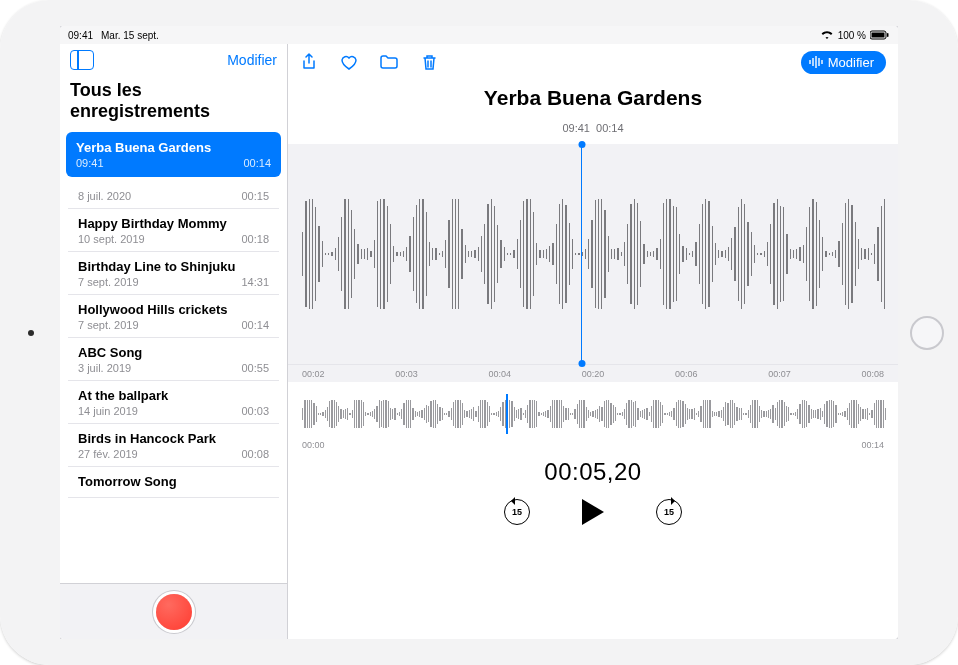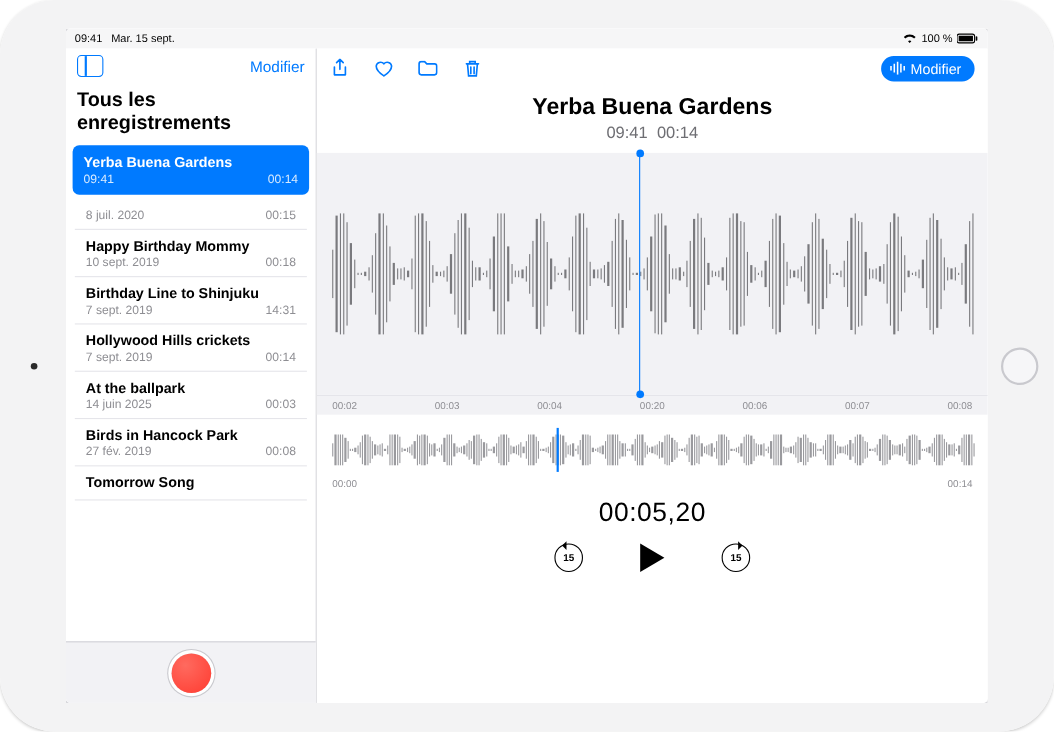--- a/index.html
+++ b/index.html
@@ -41,21 +41,21 @@
 
 
 .main { flex: 1; display: flex; flex-direction: column; background: #fff; }
 .toolbar { height: 36px; display: flex; align-items: center; padding: 0 12px; gap: 22px; }
 .toolbar .icon { color: #007aff; width: 18px; height: 18px; display: flex; align-items: center; justify-content: center; }
 .toolbar-right { margin-left: auto; }
 .modify-pill { background: #007aff; color: #fff; font-size: 13px; padding: 4px 12px 4px 8px; border-radius: 14px; display: flex; align-items: center; gap: 5px; }
 
 .detail-header { text-align: center; padding: 6px 0 4px; }
 .detail-title { font-size: 21px; font-weight: 700; }
-.detail-sub { font-size: 15px; color: #6e6e73; margin-top: 2px; }
+.detail-sub { font-size: 11px; color: #6e6e73; margin-top: 12px; }
 
 .waveform-main { height: 220px; background: #f2f2f5; position: relative; margin-top: 6px; display: flex; align-items: center; padding: 0 14px; }
 .wave-bars { display: flex; align-items: center; gap: 2px; width: 100%; height: 120px; }
 .wave-bars span { flex: 1; background: #7a7a7e; min-width: 1px; }
 .playhead { position: absolute; top: 0; bottom: 0; left: 48%; width: 1.5px; background: #007aff; }
 .playhead::before, .playhead::after { content: ""; position: absolute; left: 50%; transform: translateX(-50%); width: 7px; height: 7px; background: #007aff; border-radius: 50%; }
 .playhead::before { top: -3px; }
 .playhead::after { bottom: -3px; }
 
 .time-ruler { height: 18px; background: #f2f2f5; display: flex; justify-content: space-between; padding: 0 14px; font-size: 9px; color: #8e8e93; align-items: center; border-top: 1px solid #e5e5ea; }
@@ -144,23 +144,30 @@
               </div>
             </div>
             <div class="rec-item">
               <div class="ri-title">Hollywood Hills crickets</div>
               <div class="ri-meta">
                 <span>7 sept. 2019</span>
                 <span>00:14</span>
               </div>
             </div>
             <div class="rec-item">
+              <div class="ri-title">ABC Song</div>
+              <div class="ri-meta">
+                <span>3 juil. 2019</span>
+                <span>00:55</span>
+              </div>
+            </div>
+            <div class="rec-item">
               <div class="ri-title">At the ballpark</div>
               <div class="ri-meta">
-                <span>14 juin 2025</span>
+                <span>14 juin 2019</span>
                 <span>00:03</span>
               </div>
             </div>
             <div class="rec-item">
               <div class="ri-title">Birds in Hancock Park</div>
               <div class="ri-meta">
                 <span>27 fév. 2019</span>
                 <span>00:08</span>
               </div>
             </div>

